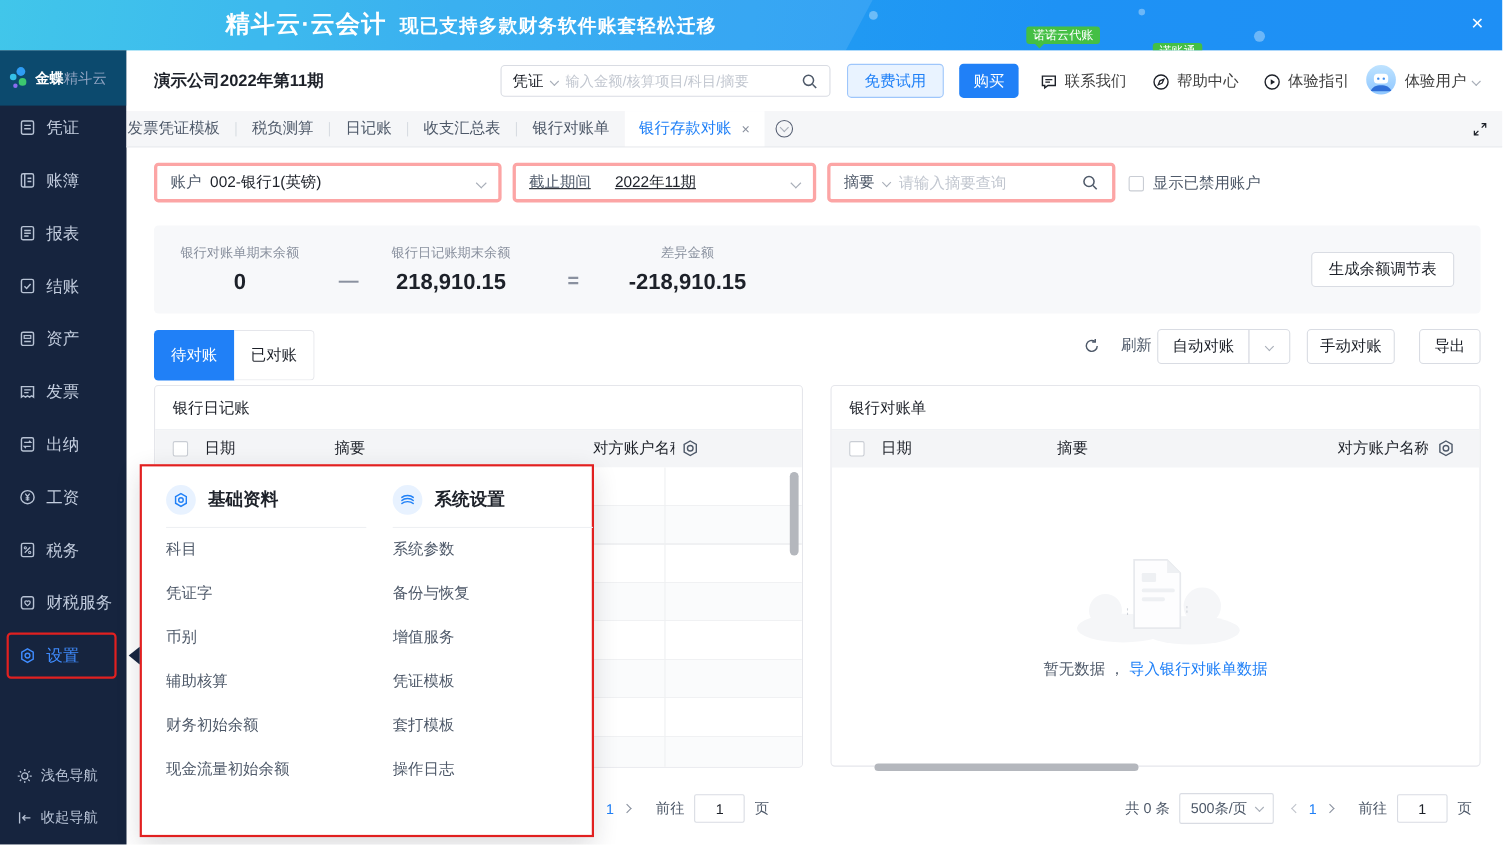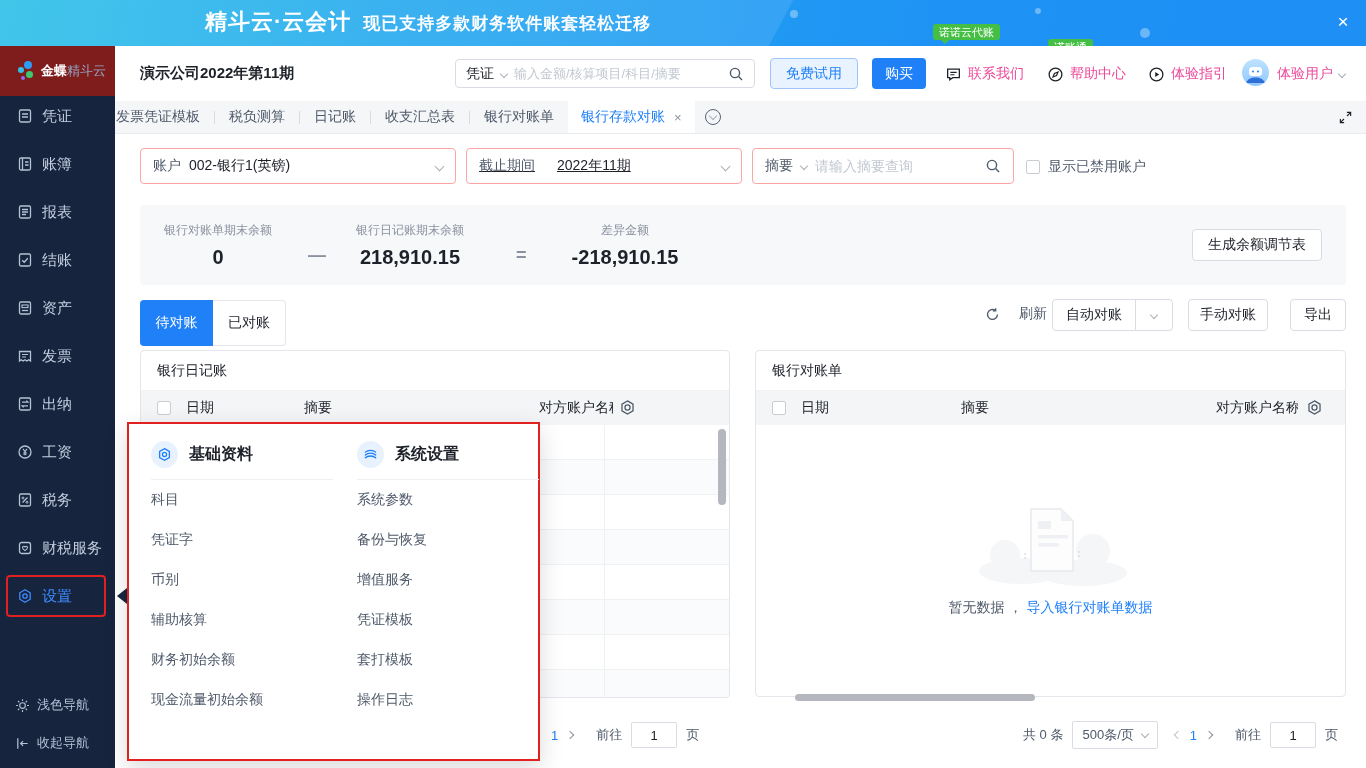--- a/index.html
+++ b/index.html
@@ -16,21 +16,21 @@
   .banner-title .t1{font-size:22px;font-weight:700;letter-spacing:1px;}
   .banner-title .t2{font-size:17px;font-weight:700;letter-spacing:1px;}
   .banner-tag{position:absolute;background:#44bf44;color:#fff;font-size:11px;line-height:16px;
     padding:0 6px;border-radius:3px;white-space:nowrap;}
   .banner-tag:after{content:"";position:absolute;left:8px;bottom:-4px;border:4px solid transparent;border-top-color:#44bf44;border-bottom:none;}
   .banner-close{position:absolute;left:1330px;top:9px;width:26px;height:26px;color:#fff;font-size:19px;
     display:flex;align-items:center;justify-content:center;cursor:pointer;}
   .dot{position:absolute;border-radius:50%;background:rgba(255,255,255,.35);}
   
   .sidebar{position:absolute;left:0;top:46px;width:115px;height:722px;background:#16243e;}
-  .logo{position:absolute;left:0;top:0;width:115px;height:50px;background:#7f1d1d;display:flex;align-items:center;padding-left:8px;justify-content:center;}
+  .logo{position:absolute;left:0;top:0;width:115px;height:50px;background:#0c4a6e;display:flex;align-items:center;padding-left:8px;}
   .logo-dots{position:relative;width:20px;height:22px;margin-right:4px;flex:none;}
   .logo-dots i{position:absolute;border-radius:50%;display:block;}
   .logo-text{font-size:13px;white-space:nowrap;}
   .logo-text .b{color:#fff;font-weight:700;}
   .logo-text .l{color:#93a5c3;}
   .nav{position:absolute;left:0;top:46px;width:115px;}
   .nav-item{height:48px;display:flex;align-items:center;padding-left:17px;gap:9px;color:#c3cdde;font-size:15px;cursor:pointer;white-space:nowrap;}
   .nav-item.active{color:#3f8cff;}
   .nav-item svg{flex:none;}
   .red-box{position:absolute;left:6px;top:529px;width:100px;height:42px;border:2px solid #e12020;border-radius:4px;pointer-events:none;}
@@ -39,36 +39,36 @@
   .header{position:absolute;left:115px;top:46px;width:1251px;height:55px;background:#fff;}
   .company{position:absolute;left:25px;top:18px;font-size:15px;font-weight:700;color:#1d2129;}
   .search-box{position:absolute;left:340px;top:13px;width:300px;height:29px;border:1px solid #d9dce3;border-radius:4px;
     display:flex;align-items:center;padding:0 10px;gap:7px;background:#fff;}
   .search-box .cat{font-size:14px;color:#1d2129;}
   .search-box input{flex:1;border:none;outline:none;font-size:13px;font-family:inherit;color:#1d2129;background:transparent;min-width:0;}
   .search-box input::placeholder{color:#c2c7d0;}
   .btn{display:flex;align-items:center;justify-content:center;border-radius:4px;font-size:14px;cursor:pointer;white-space:nowrap;}
   .btn-trial{position:absolute;left:655px;top:12px;width:88px;height:31px;background:#e9f3ff;border:1px solid #9ec6fb;color:#2080f7;}
   .btn-buy{position:absolute;left:757px;top:12px;width:54px;height:31px;background:#2080f7;color:#fff;}
-  .hnav{position:absolute;top:15px;height:26px;display:flex;align-items:center;gap:6px;font-size:14px;color:#ec4899;cursor:pointer;white-space:nowrap;}
+  .hnav{position:absolute;top:15px;height:26px;display:flex;align-items:center;gap:6px;font-size:14px;color:#404040;cursor:pointer;white-space:nowrap;}
   .avatar{position:absolute;left:1127px;top:13px;width:27px;height:27px;border-radius:50%;
     background:linear-gradient(180deg,#bfe3ff 0%,#8fc7ff 100%);overflow:hidden;}
   
   .tabbar{position:absolute;left:115px;top:101px;width:1251px;height:33px;background:#f5f6f8;border-bottom:1px solid #e9ebee;
     display:flex;align-items:center;overflow:hidden;}
   .tab{font-size:14px;color:#4e5969;padding:0 14px;cursor:pointer;white-space:nowrap;}
   .tab:first-child{margin-left:-13px;}
   .tabsep{width:1px;height:13px;background:#d8dce2;flex:none;}
   .tab-active{height:33px;background:#fff;display:flex;align-items:center;gap:9px;padding:0 13px;color:#2080f7;font-size:14px;cursor:pointer;white-space:nowrap;}
   .tab-active .x{color:#8a919f;font-size:13px;}
   .tab-circle{width:16px;height:16px;border:1.4px solid #586174;border-radius:50%;margin-left:10px;
     display:flex;align-items:center;justify-content:center;cursor:pointer;flex:none;}
   .fullscreen{margin-left:auto;margin-right:13px;cursor:pointer;display:flex;}
   
-  .fbox{position:absolute;top:148px;height:36px;border:1px solid #fca5a5;border-radius:4px;background:#fff;
+  .fbox{position:absolute;top:148px;height:36px;border:3px solid #fca5a5;border-radius:4px;background:#fff;
     display:flex;align-items:center;padding:0 12px;gap:8px;font-size:14px;}
   .fbox .lab{color:#4e5969;}
   .fbox .val{color:#1d2129;}
   .fbox input{flex:1;border:none;outline:none;font-size:14px;font-family:inherit;background:transparent;min-width:0;color:#1d2129;}
   .fbox input::placeholder{color:#c2c7d0;}
   .chev{display:inline-block;width:7px;height:7px;border-right:1.4px solid #a8aeb8;border-bottom:1.4px solid #a8aeb8;transform:rotate(45deg);flex:none;}
   .chev.r{transform:rotate(-45deg);}
   .chev.l{transform:rotate(135deg);}
   .chev.sm{width:6px;height:6px;}
   .checkline{position:absolute;left:1026px;top:158px;display:flex;align-items:center;gap:8px;font-size:14px;color:#4e5969;cursor:pointer;}

